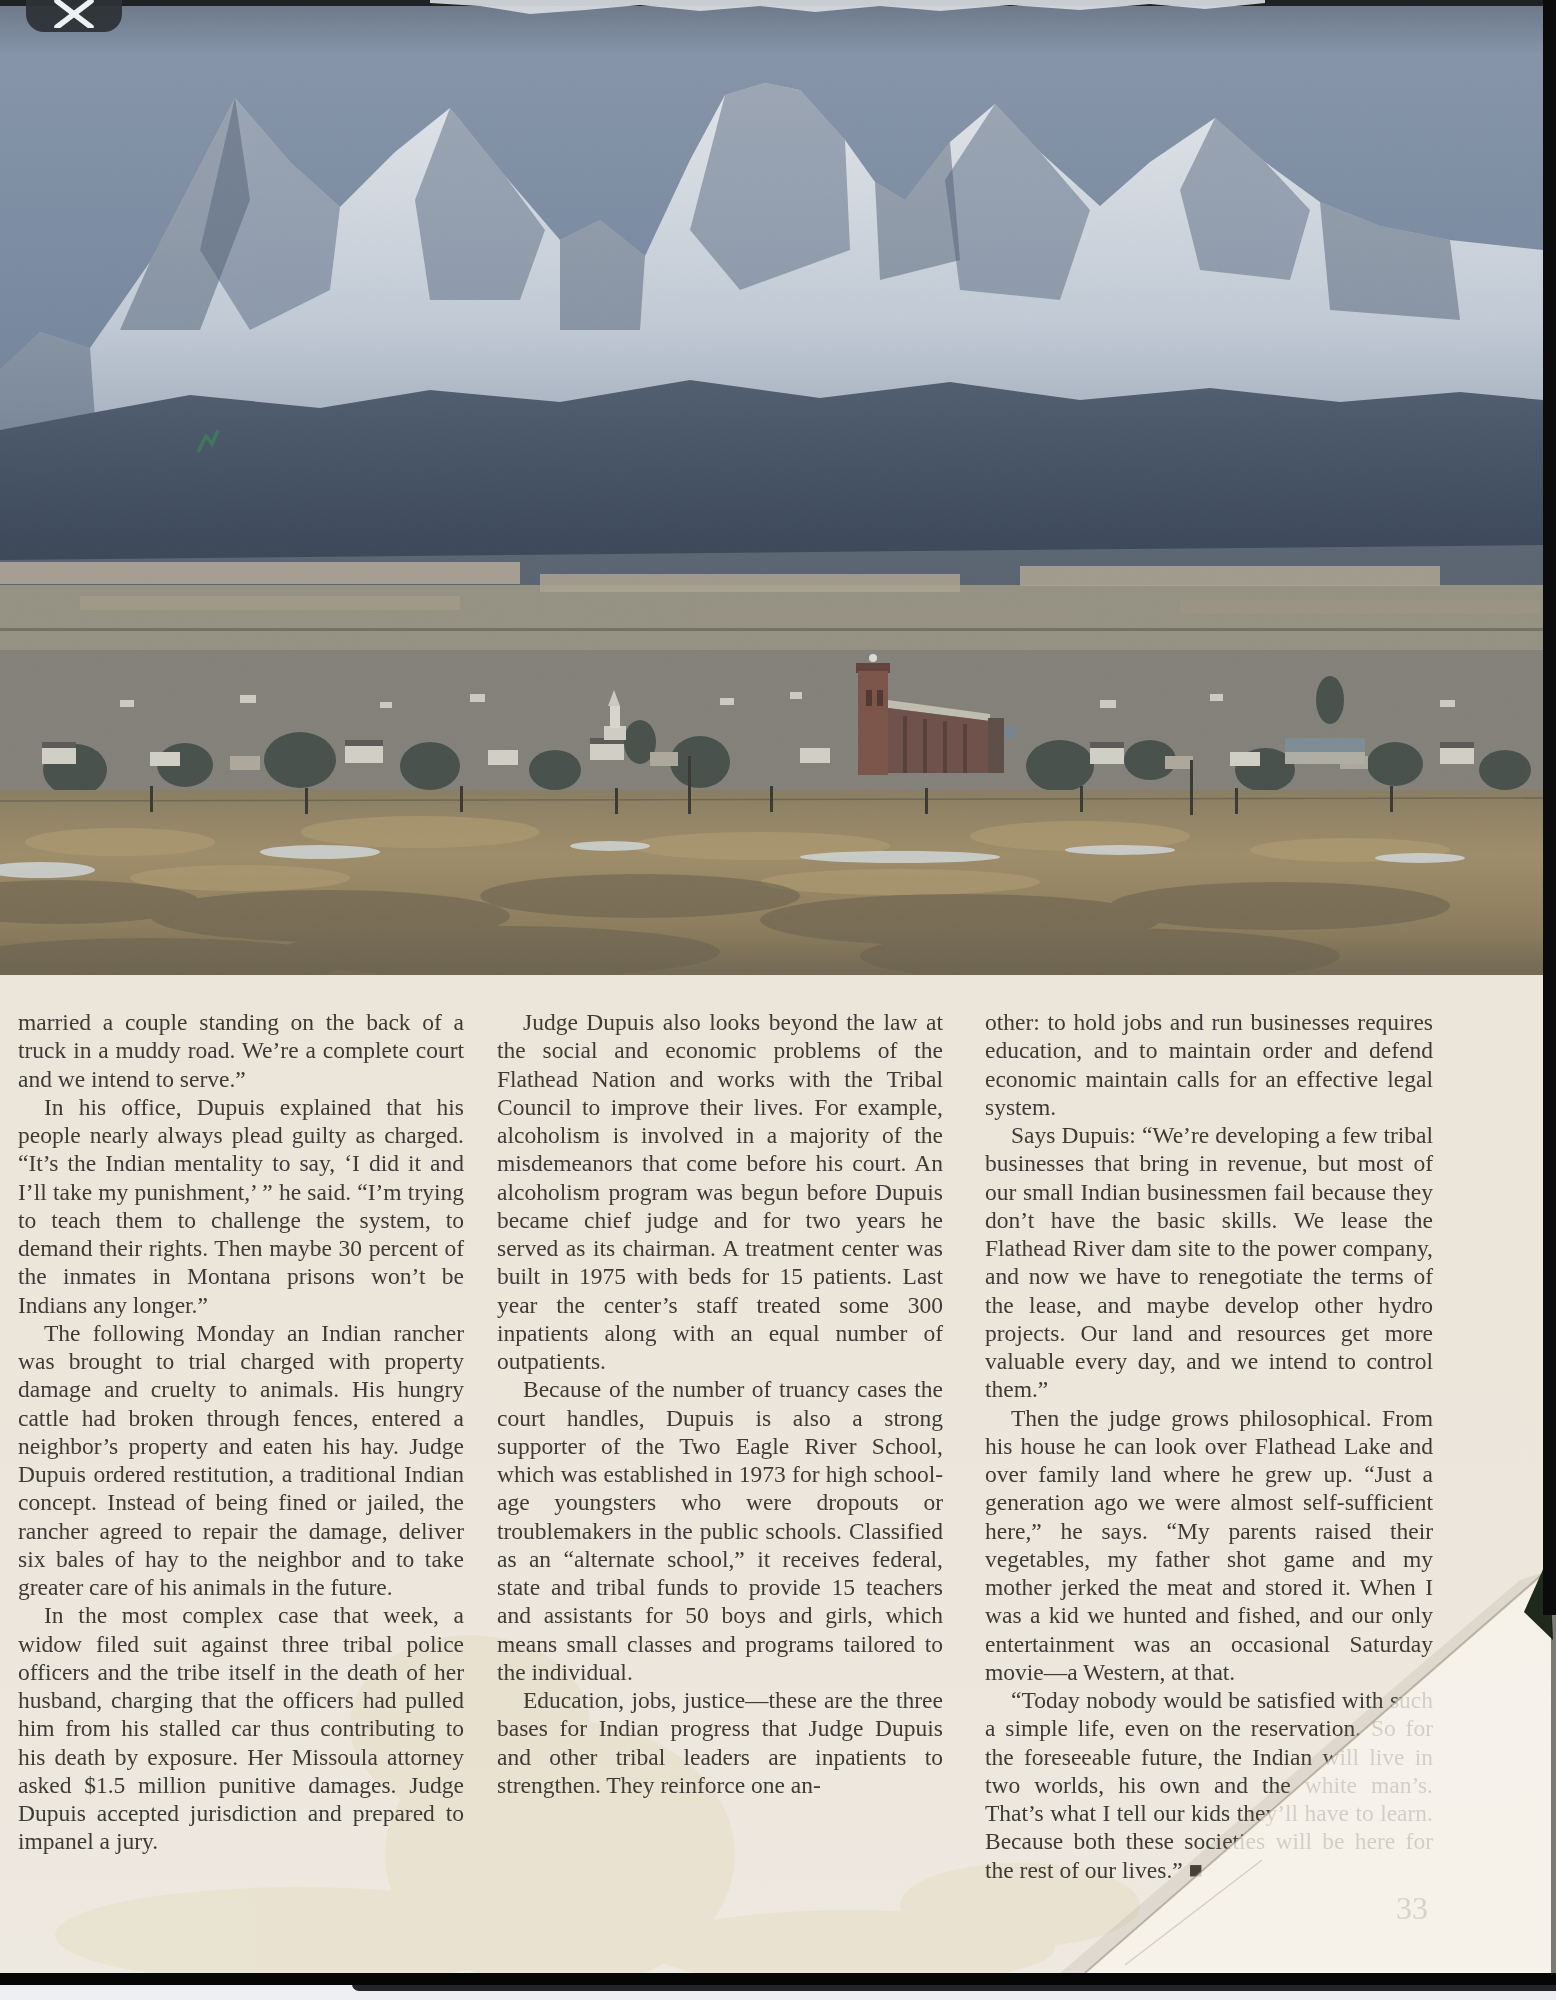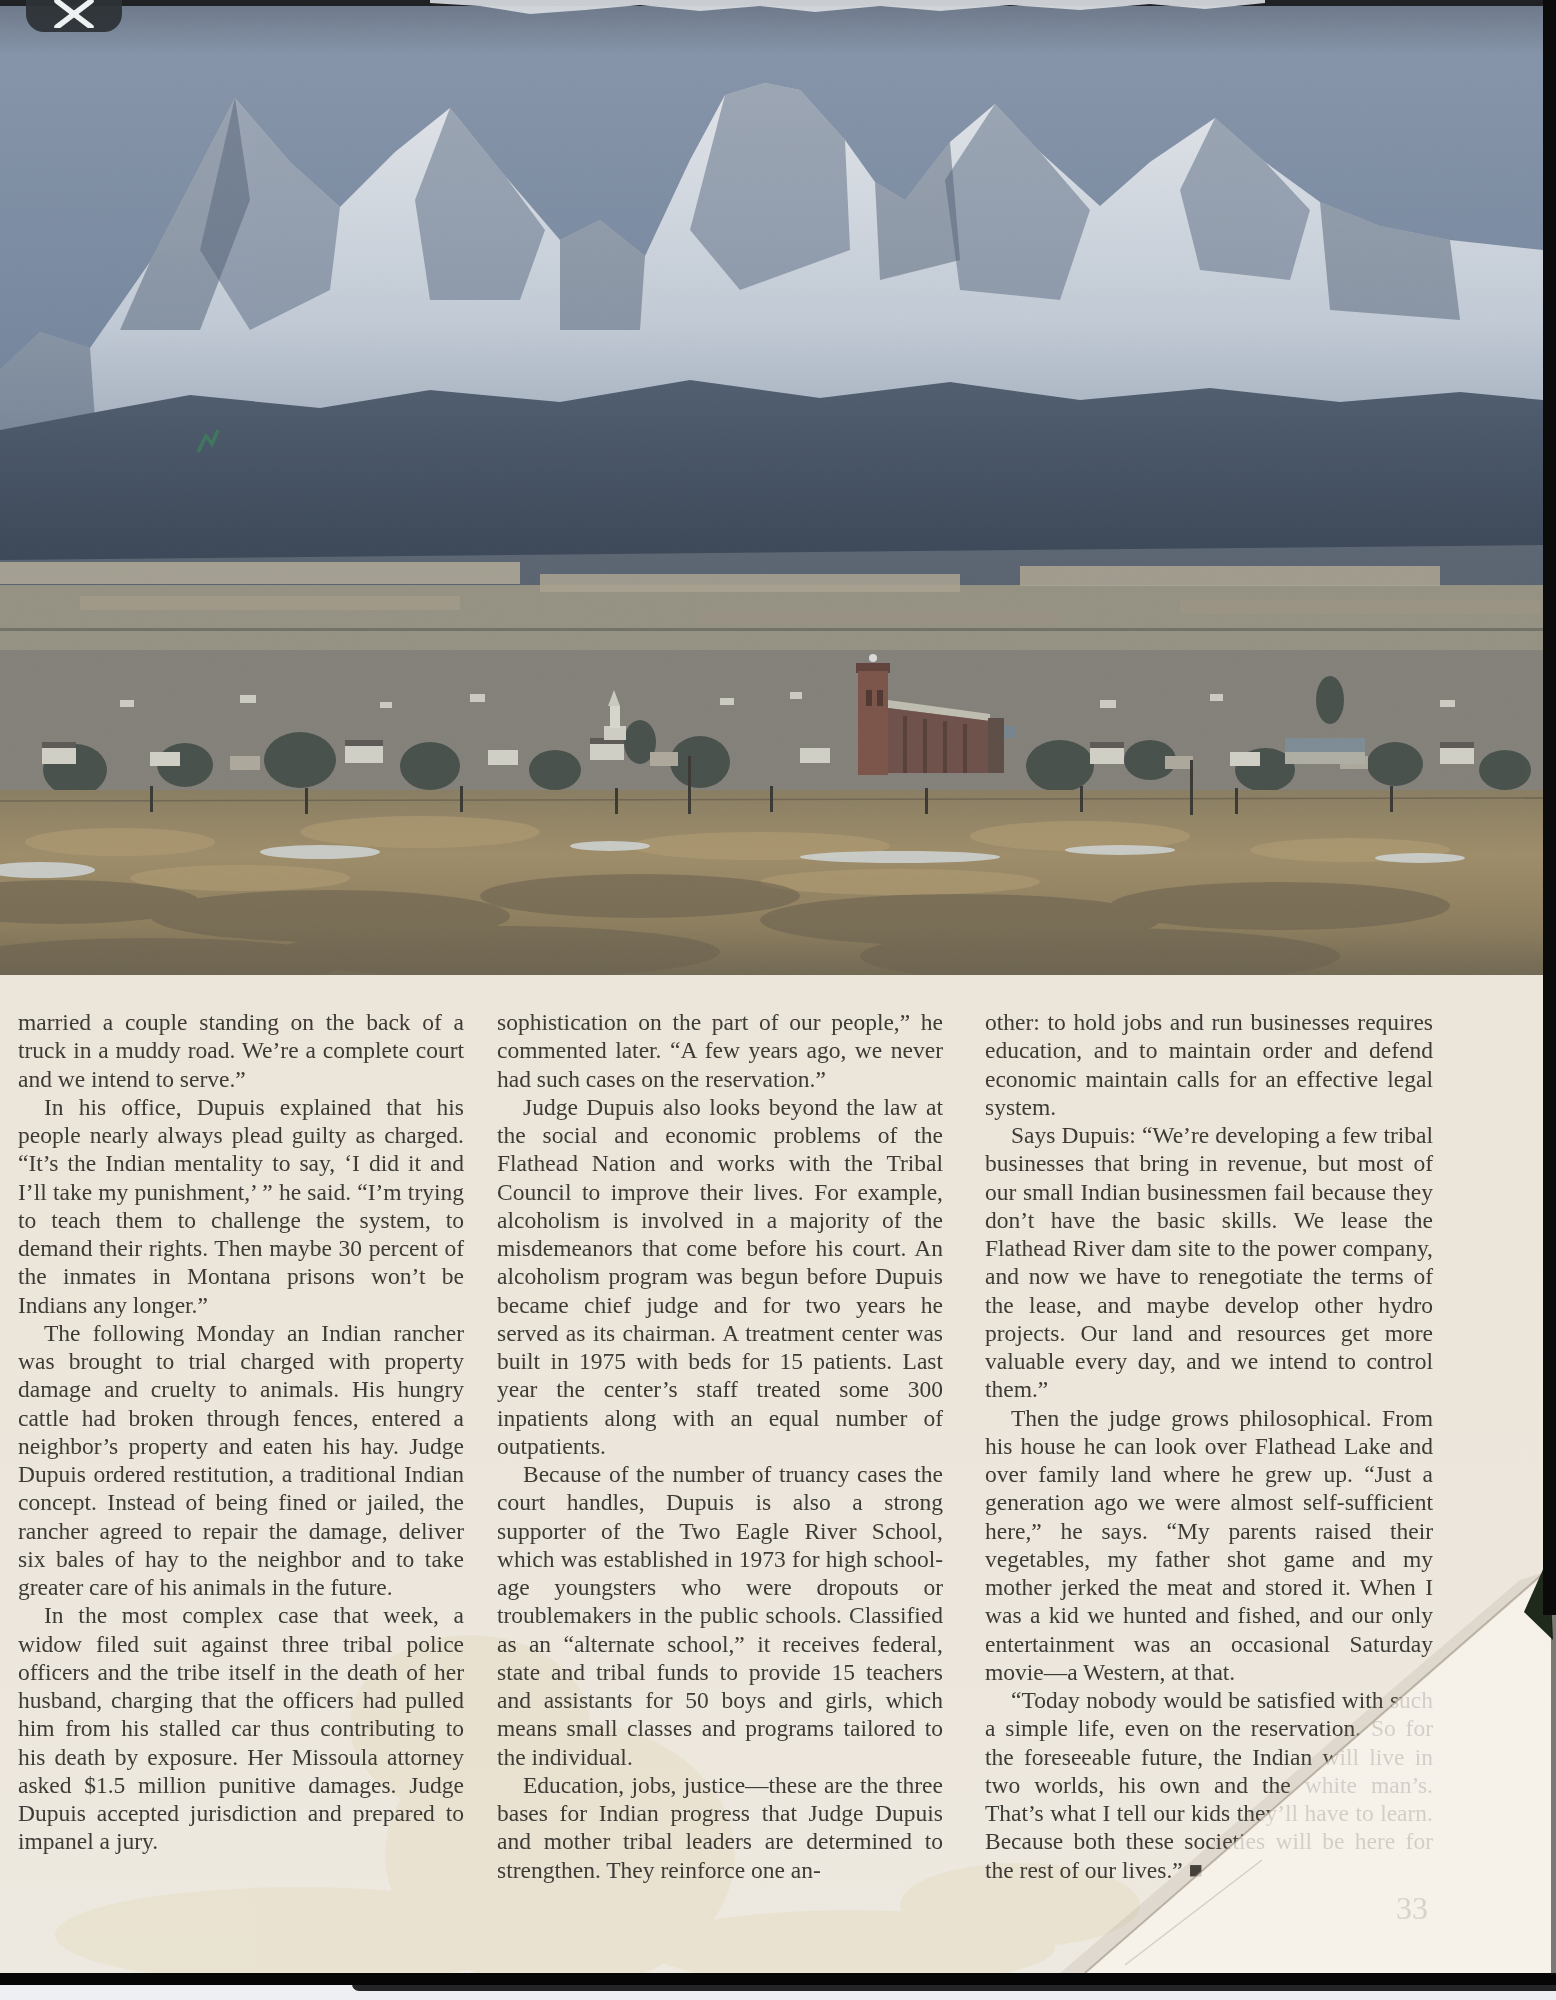--- a/index.html
+++ b/index.html
@@ -257,24 +257,23 @@
       </g>
     </svg>
 
     <div class="col c1">
       <p>married a couple standing on the back of a truck in a muddy road. We’re a complete court and we intend to serve.”</p>
       <p class="ind">In his office, Dupuis explained that his people nearly always plead guilty as charged. “It’s the Indian mentality to say, ‘I did it and I’ll take my punishment,’ ” he said. “I’m trying to teach them to challenge the system, to demand their rights. Then maybe 30 percent of the inmates in Montana prisons won’t be Indians any longer.”</p>
       <p class="ind">The following Monday an Indian rancher was brought to trial charged with property damage and cruelty to animals. His hungry cattle had broken through fences, entered a neighbor’s property and eaten his hay. Judge Dupuis ordered restitution, a traditional Indian concept. Instead of being fined or jailed, the rancher agreed to repair the damage, deliver six bales of hay to the neighbor and to take greater care of his animals in the future.</p>
       <p class="ind">In the most complex case that week, a widow filed suit against three tribal police officers and the tribe itself in the death of her husband, charging that the officers had pulled him from his stalled car thus contributing to his death by exposure. Her Missoula attorney asked $1.5 million punitive damages. Judge Dupuis accepted jurisdiction and prepared to impanel a jury.</p>
     </div>
     <div class="col c2">
-      <p>sophistication on the part of our people,” he commented later. “A few years ago, we never had such cases on the reservation.”</p>
       <p class="ind">Judge Dupuis also looks beyond the law at the social and economic problems of the Flathead Nation and works with the Tribal Council to improve their lives. For example, alcoholism is involved in a majority of the misdemeanors that come before his court. An alcoholism program was begun before Dupuis became chief judge and for two years he served as its chairman. A treatment center was built in 1975 with beds for 15 patients. Last year the center’s staff treated some 300 inpatients along with an equal number of outpatients.</p>
       <p class="ind">Because of the number of truancy cases the court handles, Dupuis is also a strong supporter of the Two Eagle River School, which was established in 1973 for high school-age youngsters who were dropouts or troublemakers in the public schools. Classified as an “alternate school,” it receives federal, state and tribal funds to provide 15 teachers and assistants for 50 boys and girls, which means small classes and programs tailored to the individual.</p>
-      <p class="ind">Education, jobs, justice—these are the three bases for Indian progress that Judge Dupuis and mother tribal leaders are determined to strengthen. They reinforce one an-</p>
+      <p class="ind">Education, jobs, justice—these are the three bases for Indian progress that Judge Dupuis and other tribal leaders are inpatients to strengthen. They reinforce one an-</p>
     </div>
     <div class="col c3">
       <p>other: to hold jobs and run businesses requires education, and to maintain order and defend economic maintain calls for an effective legal system.</p>
       <p class="ind">Says Dupuis: “We’re developing a few tribal businesses that bring in revenue, but most of our small Indian businessmen fail because they don’t have the basic skills. We lease the Flathead River dam site to the power company, and now we have to renegotiate the terms of the lease, and maybe develop other hydro projects. Our land and resources get more valuable every day, and we intend to control them.”</p>
       <p class="ind">Then the judge grows philosophical. From his house he can look over Flathead Lake and over family land where he grew up. “Just a generation ago we were almost self-sufficient here,” he says. “My parents raised their vegetables, my father shot game and my mother jerked the meat and stored it. When I was a kid we hunted and fished, and our only entertainment was an occasional Saturday movie—a Western, at that.</p>
       <p class="ind">“Today nobody would be satisfied with such a simple life, even on the reservation. So for the foreseeable future, the Indian will live in two worlds, his own and the white man’s. That’s what I tell our kids they’ll have to learn. Because both these societies will be here for the rest of our lives.” ■</p>
     </div>
 
     <div class="page-number">33</div>
 

